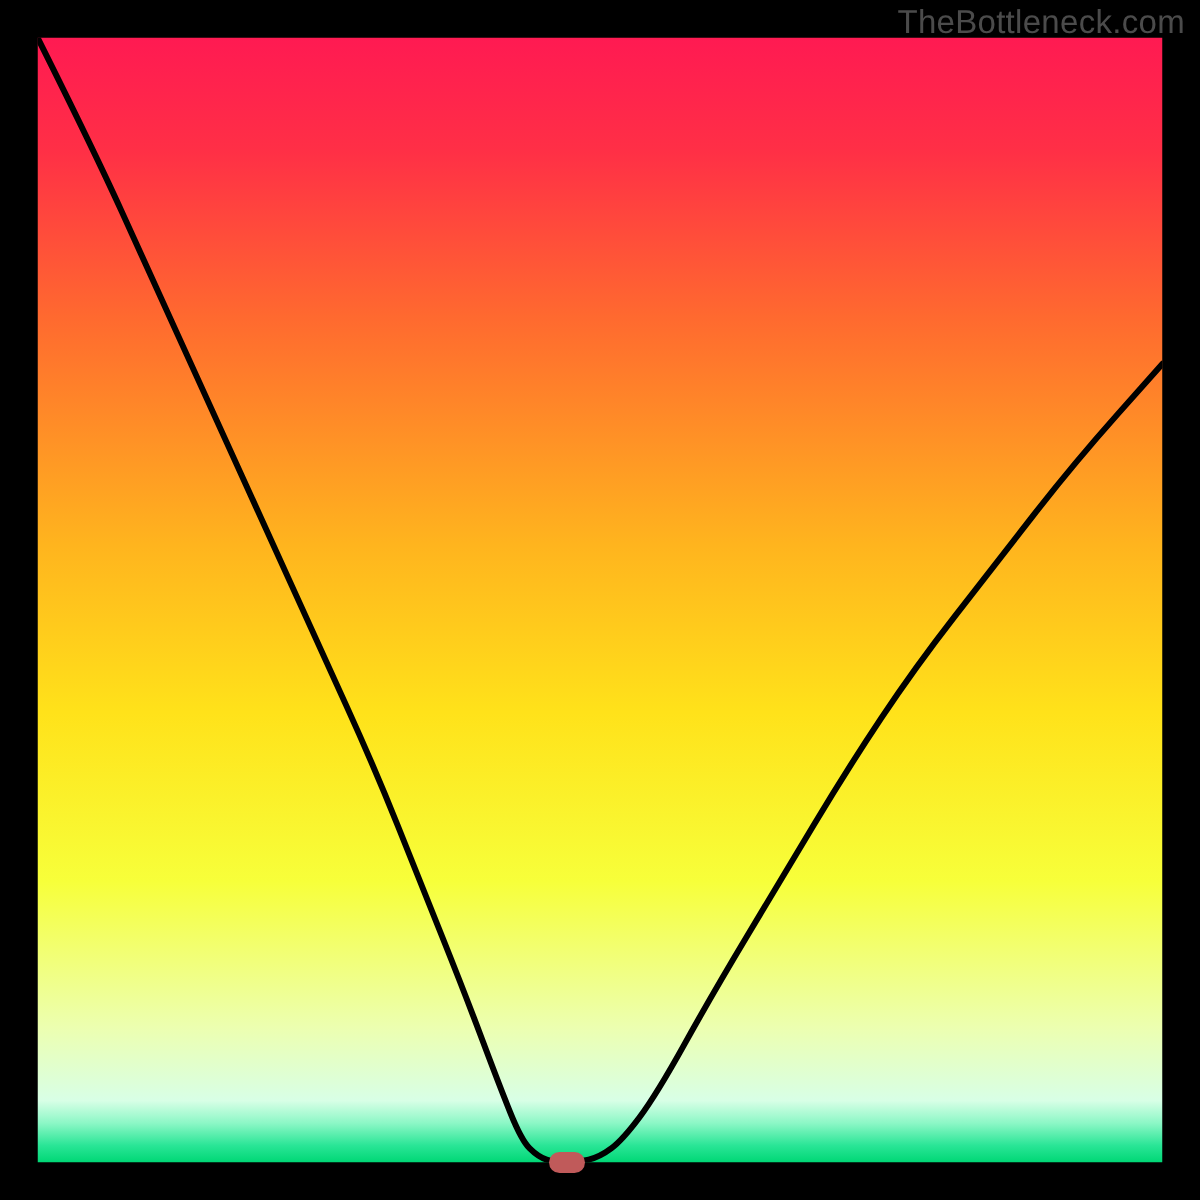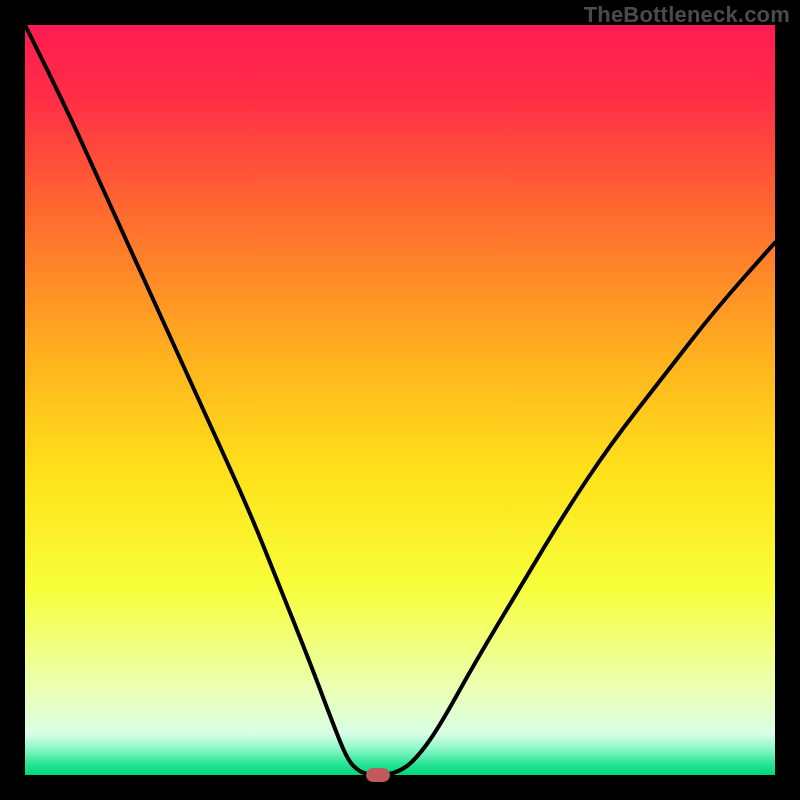--- a/index.html
+++ b/index.html
@@ -39,21 +39,21 @@
     height: 14px;
     border-radius: 7px;
     transform: translate(-50%, -50%);
   }
   .watermark {
     position: absolute;
     top: 2px;
     right: 10px;
     color: #4b4b4b;
     font-size: 22px;
-    font-weight: 700;
+    font-weight: 400;
     letter-spacing: 0.2px;
   }
 </style>
 </head>
 <body>
 
 <div class="frame">
   <svg class="gradient" viewBox="0 0 750 750" preserveAspectRatio="none">
     <defs>
       <linearGradient id="bg-grad" x1="0" y1="0" x2="0" y2="1">

